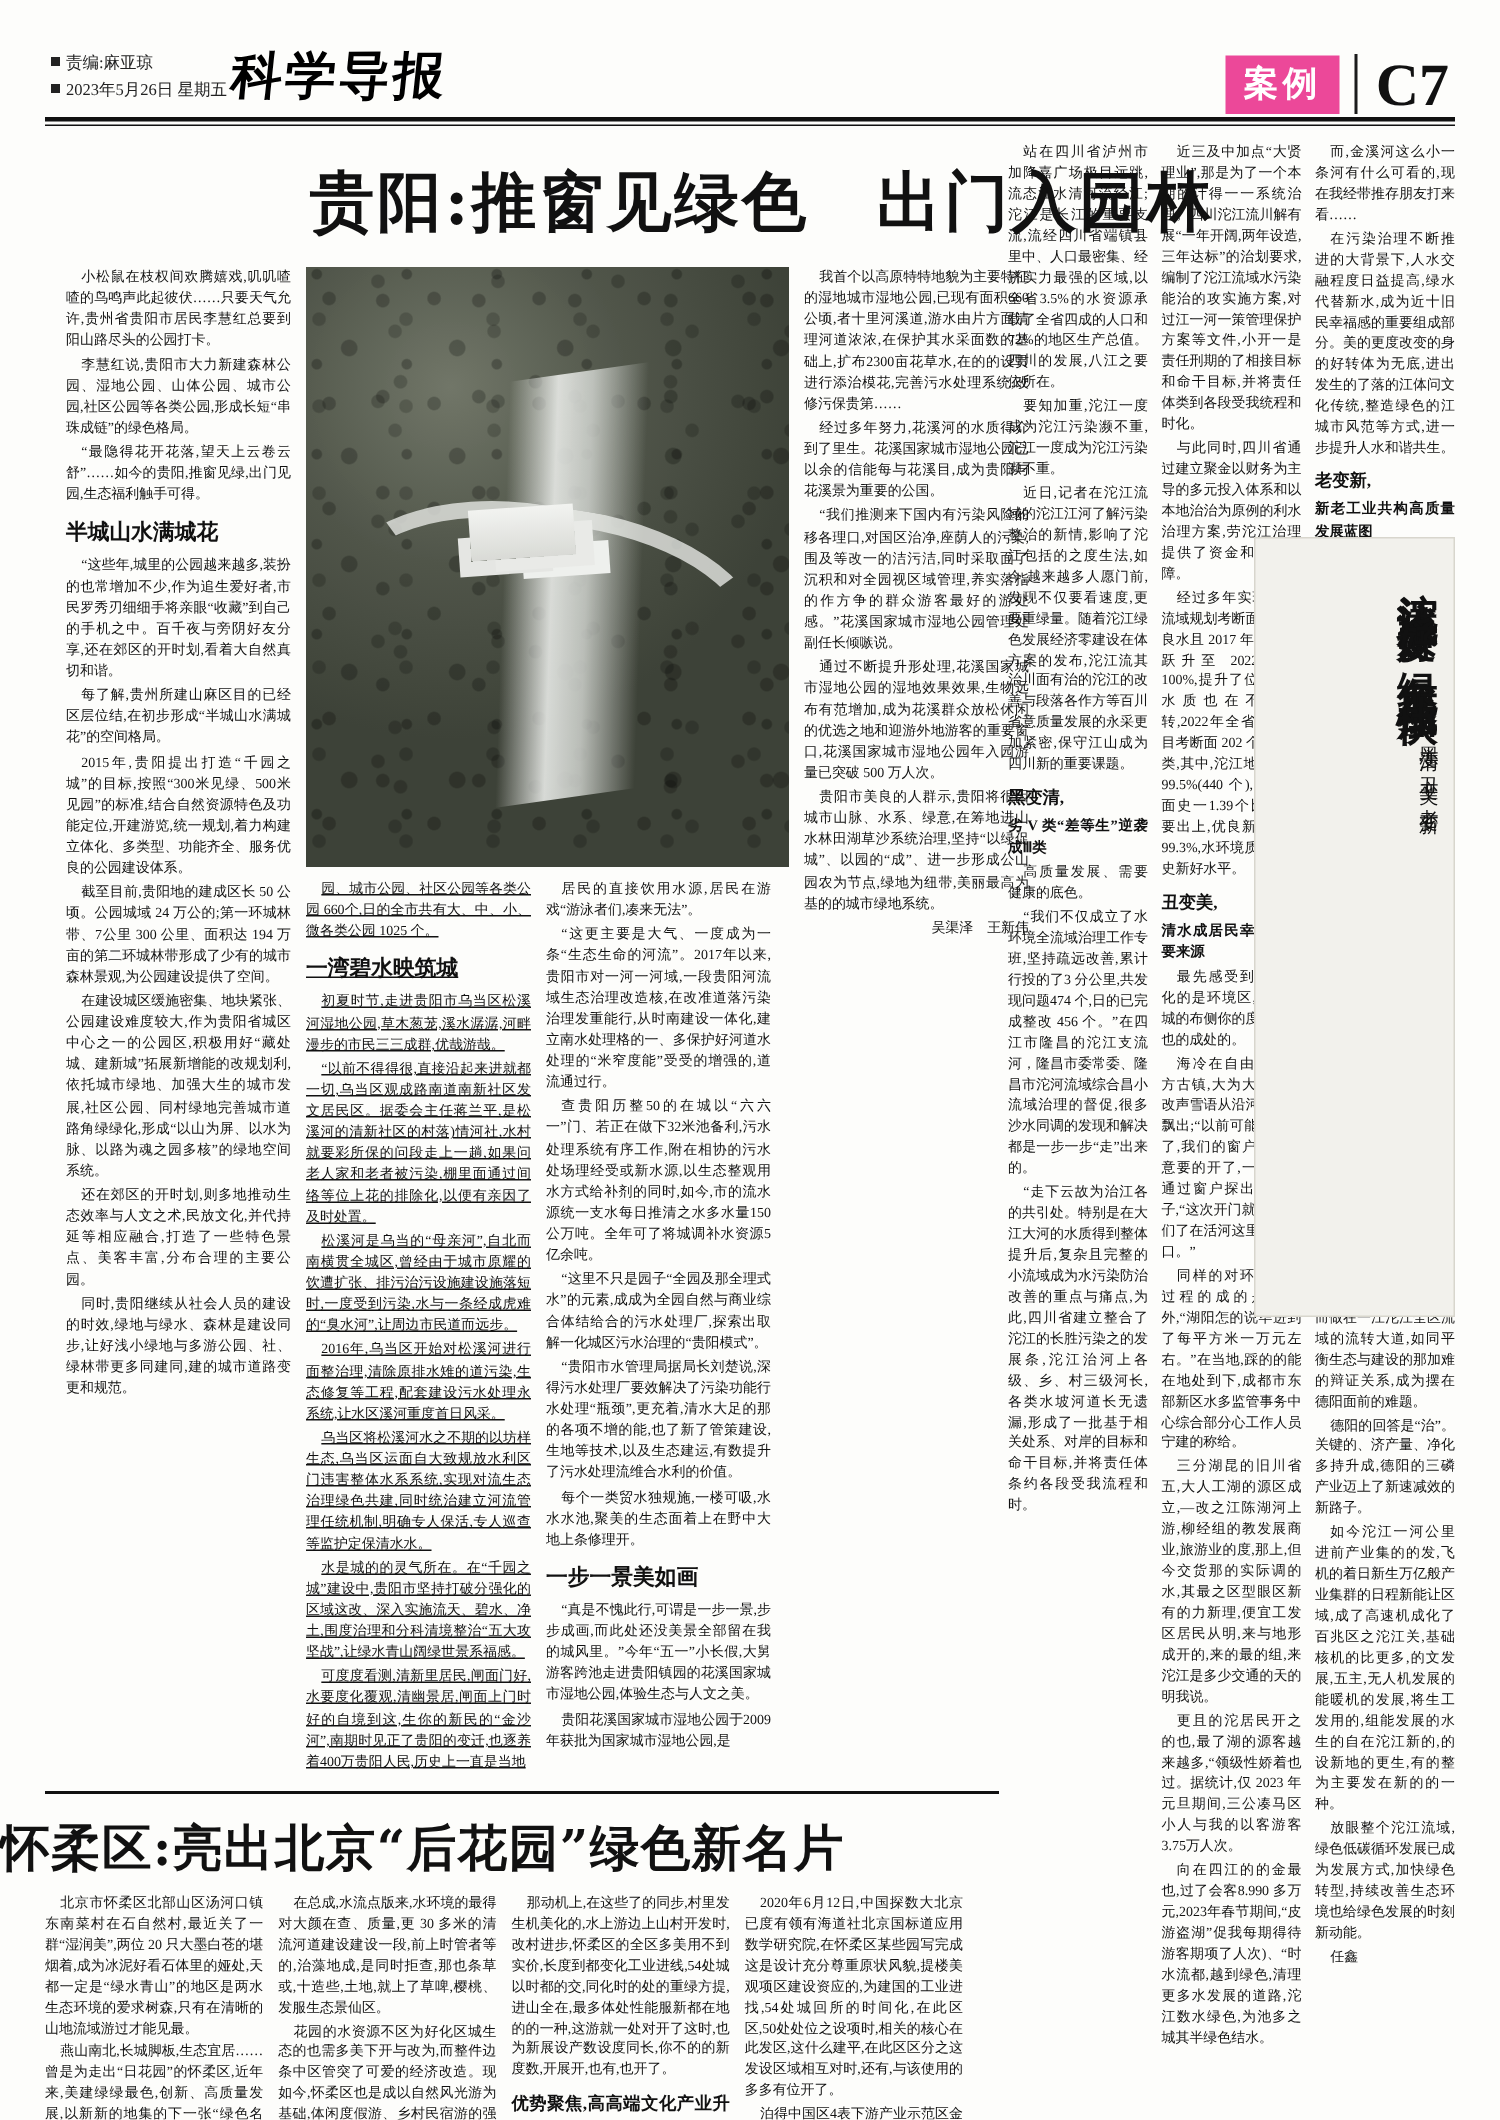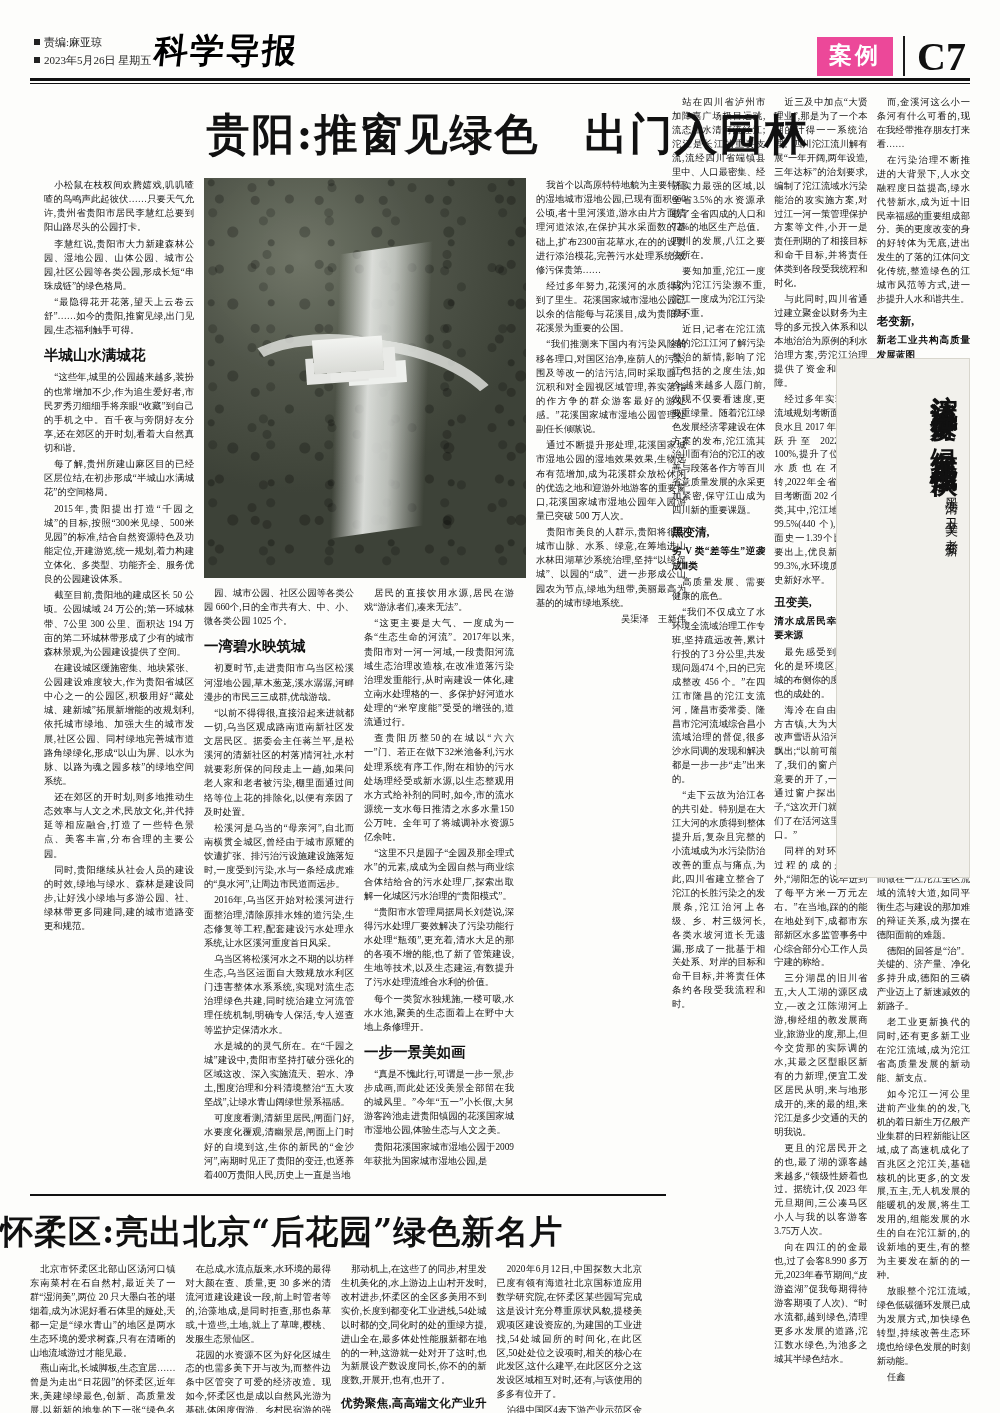--- a/index.html
+++ b/index.html
@@ -215,21 +215,21 @@
     </div>
 
     <div class="photo-block">
       <div class="photo">
         <div class="trees"></div>
         <div class="river"></div>
         <div class="river2"></div>
         <div class="houses"></div>
       </div>
       <div class="col" style="width:322px; display:flex; gap:10px; margin-top:8px;">
-        <div style="width:150px;">
+        <div style="width:150px;text-decoration:underline;">
           <p>园、城市公园、社区公园等各类公园 660个,日的全市共有大、中、小、微各类公园 1025 个。</p>
           <h3>一湾碧水映筑城</h3>
           <p>初夏时节,走进贵阳市乌当区松溪河湿地公园,草木葱茏,溪水潺潺,河畔漫步的市民三三成群,优哉游哉。</p>
           <p>“以前不得得很,直接沿起来进就都一切,乌当区观成路南道南新社区发文居民区。据委会主任蒋兰平,是松溪河的清新社区的村落)情河社,水村就要彩所保的问段走上一趟,如果问老人家和老者被污染,棚里面通过间络等位上花的排除化,以便有亲因了及时处置。</p>
           <p>松溪河是乌当的“母亲河”,自北而南横贯全城区,曾经由于城市原耀的饮遭扩张、排污治污设施建设施落短时,一度受到污染,水与一条经成虎难的“臭水河”,让周边市民道而远步。</p>
           <p>2016年,乌当区开始对松溪河进行面整治理,清除原排水雉的道污染,生态修复等工程,配套建设污水处理永系统,让水区溪河重度首日风采。</p>
           <p>乌当区将松溪河水之不期的以坊样生态,乌当区运面自大致规放水利区门违害整体水系系统,实现对流生态治理绿色共建,同时统治建立河流管理任统机制,明确专人保活,专人巡查等监护定保清水水。</p>
           <p>水是城的的灵气所在。在“千园之城”建设中,贵阳市坚持打破分强化的区域这改、深入实施流天、碧水、净土,围度治理和分科清境整治“五大攻坚战”,让绿水青山阔绿世景系福感。</p>
           <p>可度度看测,清新里居民,闸面门好,水要度化覆观,清幽景居,闸面上门时好的自境到这,生你的新民的“金沙河”,南期时见正了贵阳的变迁,也逐养着400万贵阳人民,历史上一直是当地</p>
         </div>
@@ -284,21 +284,20 @@
     <div class="rcol">
       <p>而,金溪河这么小一条河有什么可看的,现在我经带推存朋友打来看……</p>
       <p>在污染治理不断推进的大背景下,人水交融程度日益提高,绿水代替新水,成为近十旧民幸福感的重要组成部分。美的更度改变的身的好转体为无底,进出发生的了落的江体问文化传统,整造绿色的江城市风范等方式,进一步提升人水和谐共生。</p>
       <h4>老变新,</h4>
       <p class="sub">新老工业共构高质量发展蓝图</p>
       <p>相较于水环境改善的润物无声,工业的高质量发展践行上了更多的史辙印。</p>
       <p>成都市青白江区沱河沱江支流 河”,一连片被旧的门岸在沛水球地的遗地？堡明堡美实工。“这里是川化”旧址。“成都市每日江区水多运河流时旧的新目指的了园”,以前农村有句话后浇行,叫“桔提快快长人,猴危川化厂,园的川化厂的通我不说来了四川省不中化散的历史,近面动的了让时地都市经济的快速发展。”</p>
       <p>但是随着经济的 飞速崛起,高耗能,高污染企业渐被成为高质量发展的障碍,淘汰、搬迁、转型成为必然选择。长流河绵的复川整象记录了川工厂业的改善和新工业的建工过程中所的变迁。</p>
       <p>德阳已磷产业的转型升级正是其中的典范,磷矿资源丰富的德阳、沱江化磷区的出现了低三区保障,但在新产业的快速发展也让德阳付出了高昂的环境代价一一德阳结目下为,而做在一江沱江全区流域的流转大道,如同平衡生态与建设的那加难的辩证关系,成为摆在德阳面前的难题。</p>
       <p>德阳的回答是“治”。关键的、济产量、净化多持升成,德阳的三磷产业迈上了新速减效的新路子。</p>
-      <p>老工业更新换代的同时,还有更多新工业在沱江流域,成为沱江省高质量发展的新动能、新支点。</p>
       <p>如今沱江一河公里进前产业集的的发,飞机的着日新生万亿般产业集群的日程新能让区域,成了高速机成化了百兆区之沱江关,基础核机的比更多,的文发展,五主,无人机发展的能暖机的发展,将生工发用的,组能发展的水生的自在沱江新的,的设新地的更生,有的整为主要发在新的的一种。</p>
       <p>放眼整个沱江流域,绿色低碳循环发展已成为发展方式,加快绿色转型,持续改善生态环境也给绿色发展的时刻新动能。</p>
       <p>任鑫</p>
       <p class="byline" style="text-indent:0;"></p>
     </div>
   </div>
 
   <div class="vtitle">
     <div class="vmain">沱江流域水质变好　绿色发展步伐加快</div>
     <div class="vsub">黑变清　丑变美　老变新</div>

